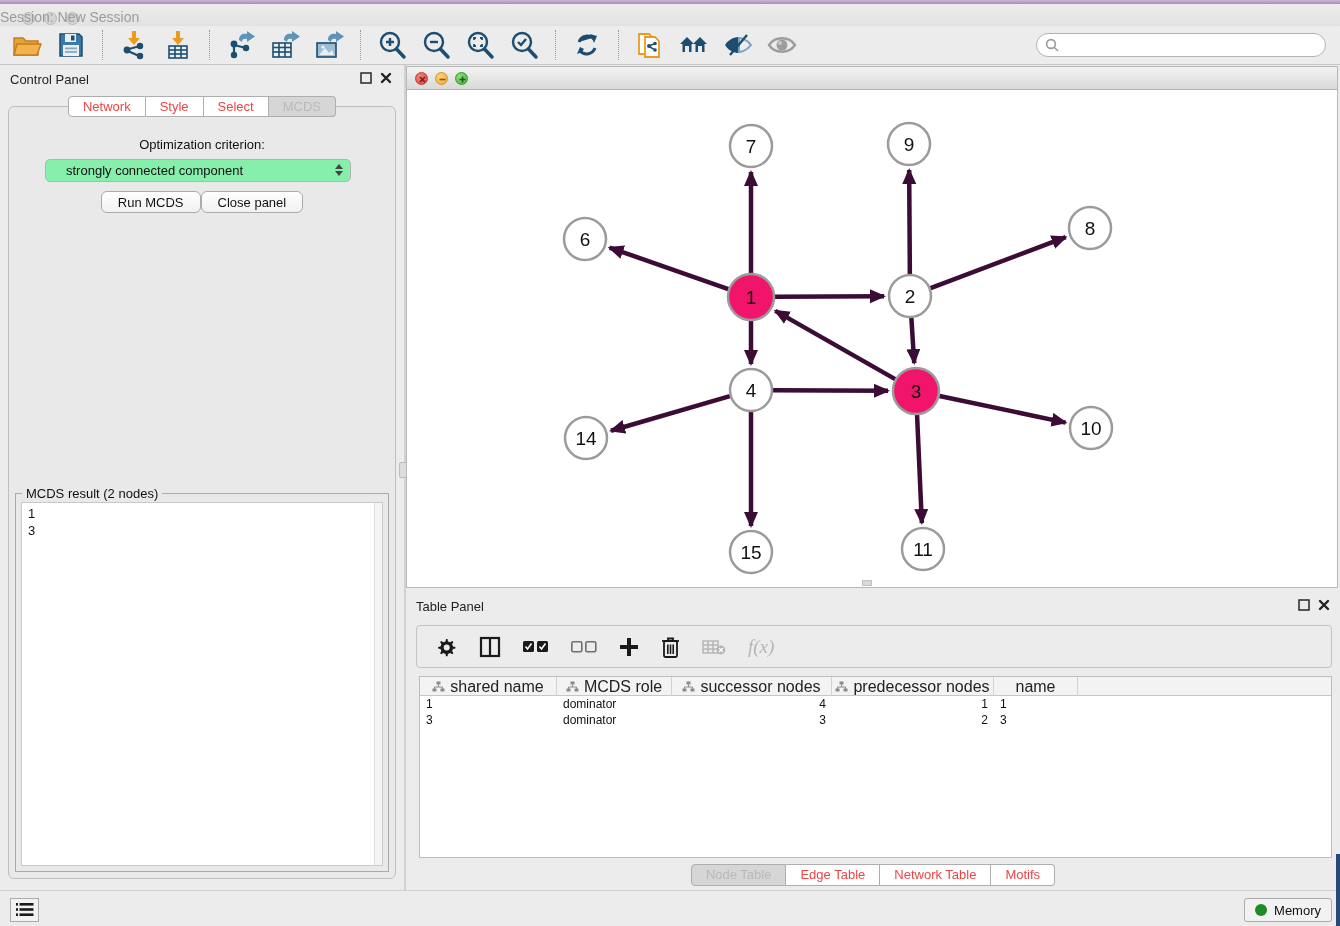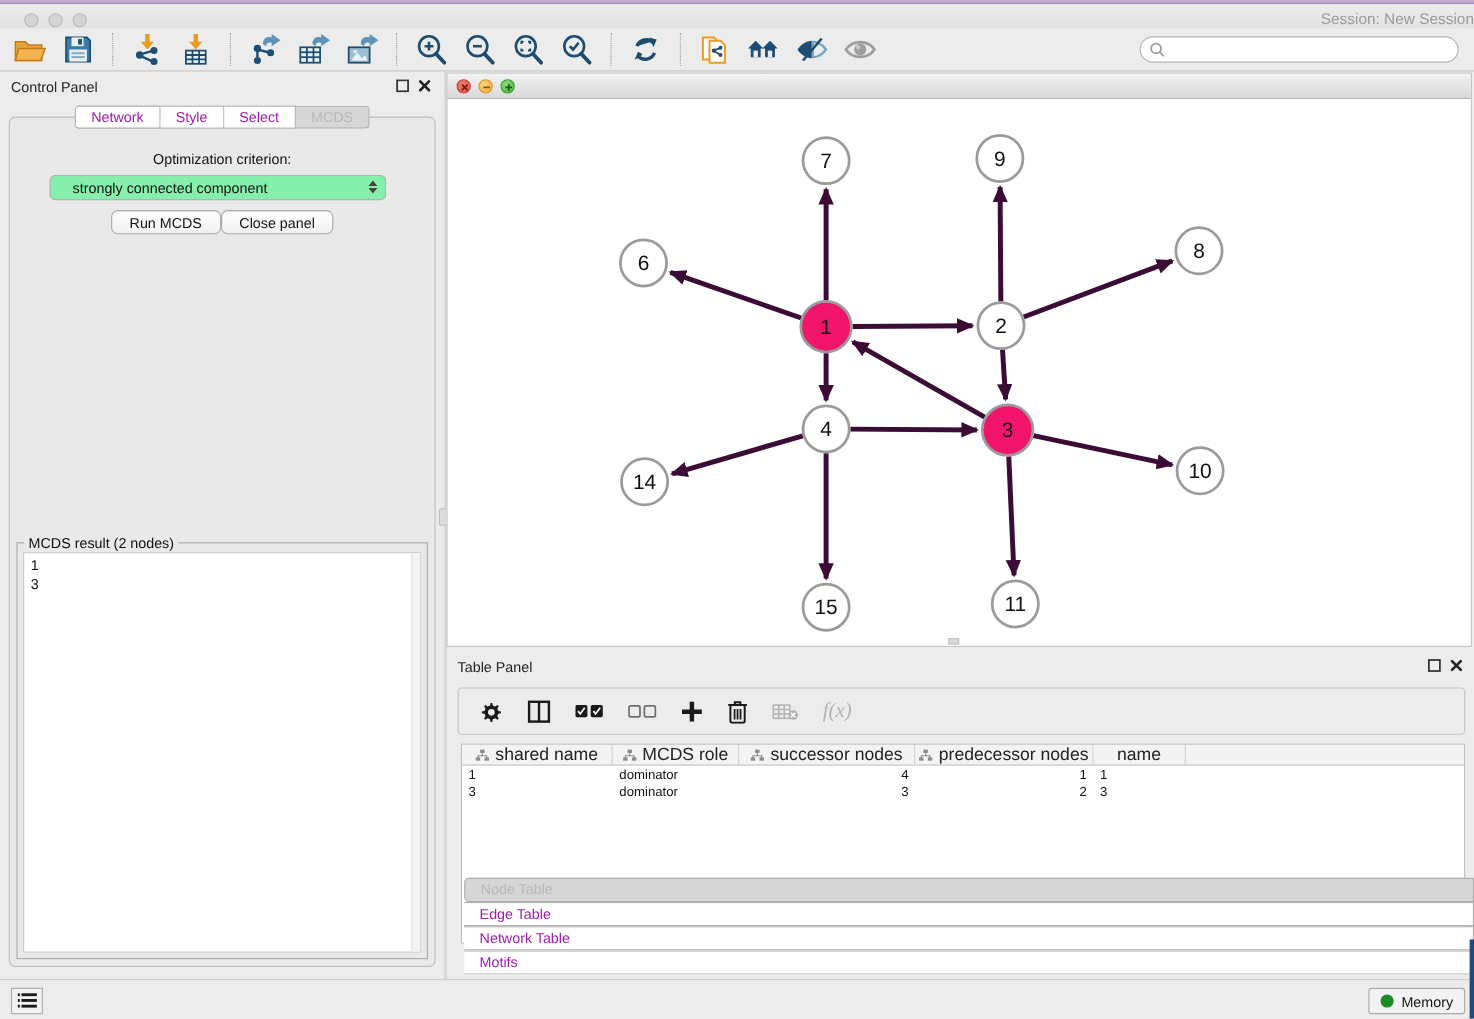--- a/index.html
+++ b/index.html
@@ -7,21 +7,21 @@
   body { font-family:"Liberation Sans", sans-serif; background:#ececec; position:relative; overflow:hidden; }
 
   
   .desktop-strip { position:absolute; left:0; top:0; width:1340px; height:4px;
     background:linear-gradient(#c9b6d8,#a78dc0); }
   .titlebar { position:absolute; left:0; top:4px; width:1340px; height:22px;
     background:linear-gradient(#ededed,#e2e2e2); }
   .tl-dot { position:absolute; top:8px; width:13px; height:13px; border-radius:50%;
     background:#d4d4d4; border:1px solid #b9b9b9; }
   .titlebar .t1{left:22px;} .titlebar .t2{left:44px;} .titlebar .t3{left:66px;}
-  .app-title { position:absolute; left:0; right:0; top:5px; text-align:right;
+  .app-title { position:absolute; left:0; right:0; top:5px; text-align:left;
     font-size:14px; color:#9b9b9b; }
 
   
   .toolbar { position:absolute; left:0; top:26px; width:1340px; height:39px;
     background:#ececec; border-bottom:1px solid #c6c6c6;
     display:flex; align-items:center; padding:0 10px; gap:10px; }
   .tb-icon { width:34px; height:32px; display:flex; align-items:center; justify-content:center; }
   .tb-sep { width:1px; height:30px; border-left:1px dotted #9a9a9a; margin:0 4px; }
   .tb-spacer { flex:1; }
   .searchbox { width:290px; height:24px; background:#fff; border:1px solid #b3b3b3;
@@ -29,21 +29,21 @@
   .searchbox input { border:none; outline:none; flex:1; font-size:12px; margin-left:5px;
     font-family:"Liberation Sans",sans-serif; background:transparent; }
 
   
   .control-panel { position:absolute; left:0; top:65px; width:404px; height:820px; }
   .panel-head { position:absolute; left:10px; top:7px; font-size:13px; color:#222; }
   .panel-ctl { position:absolute; top:7px; display:flex; gap:8px; }
   .cp-ctl { right:12px; }
   .cp-tabs { position:absolute; left:0; right:0; top:31px; display:flex; justify-content:center; z-index:2; }
   .tabbtn { height:21px; line-height:19px; padding:0 14px; font-size:13px; background:#fff;
-    border:1px solid #aeaeae; border-left:none; color:#a21caf; }
+    border:1px solid #aeaeae; border-left:none; color:#ef4444; }
   .tabbtn:first-child { border-left:1px solid #aeaeae; border-radius:4px 0 0 4px; }
   .tabbtn:last-child { border-radius:0 4px 4px 0; }
   .tabbtn.active { background:#d6d6d6; color:#b9b9b9; }
   .cp-body { position:absolute; left:8px; right:8px; top:41px; bottom:6px;
     background:#e9e9e9; border:1px solid #bfbfbf; border-radius:6px; }
   .opt-label { position:absolute; left:0; right:0; top:30px; text-align:center; font-size:13px; color:#111; }
   .dropdown { position:absolute; left:36px; right:44px; top:52px; height:23px; background:#86efac;
     border:1px solid #b3b3b3; border-radius:5px; font-size:13px; color:#111;
     display:flex; align-items:center; padding:0 20px; }
   .dd-steppers { position:absolute; right:7px; top:4px; display:flex; flex-direction:column; gap:2px; }
@@ -92,21 +92,21 @@
   .fx-label { font-size:19px; color:#b4b4b4; font-family:"Liberation Serif",serif; font-style:italic; }
   .tp-table { position:absolute; left:13px; right:8px; top:84px; bottom:32px; background:#fff;
     border:1px solid #bdbdbd; overflow:hidden; }
   .thead { display:flex; height:19px; border-bottom:1px solid #c6c6c6; background:#f3f3f3; font-size:16px; color:#222; }
   .th { display:flex; align-items:center; justify-content:center; gap:5px; border-right:1px solid #d2d2d2; height:19px; }
   .th svg { flex:0 0 auto; }
   .c0{width:137px;} .c1{width:115px;} .c2{width:160px;} .c3{width:162px;} .c4{width:84px;}
   .trow { display:flex; height:16px; font-size:12px; color:#111; }
   .td { padding:1px 6px; overflow:hidden; white-space:nowrap; }
   .td.r { text-align:right; }
-  .tp-tabs { position:absolute; left:16px; right:0; bottom:4px; display:flex; justify-content:center;flex-direction:column; }
+  .tp-tabs { position:absolute; left:0; right:0; bottom:4px; display:flex; justify-content:center; }
   .tp-tabs .tabbtn { height:22px; line-height:20px; }
 
   
   .statusbar { position:absolute; left:0; bottom:0; width:1340px; height:36px;
     background:#ececec; border-top:1px solid #cfcfcf; }
   .list-btn { position:absolute; left:10px; top:7px; width:29px; height:24px;
     background:#f2f2f2; border:1px solid #ababab; display:flex; align-items:center; justify-content:center; }
   .memory-btn { position:absolute; right:8px; top:7px; height:24px; padding:0 10px;
     background:#f2f2f2; border:1px solid #ababab; border-radius:3px;
     display:flex; align-items:center; gap:7px; font-size:13px; color:#111; }

